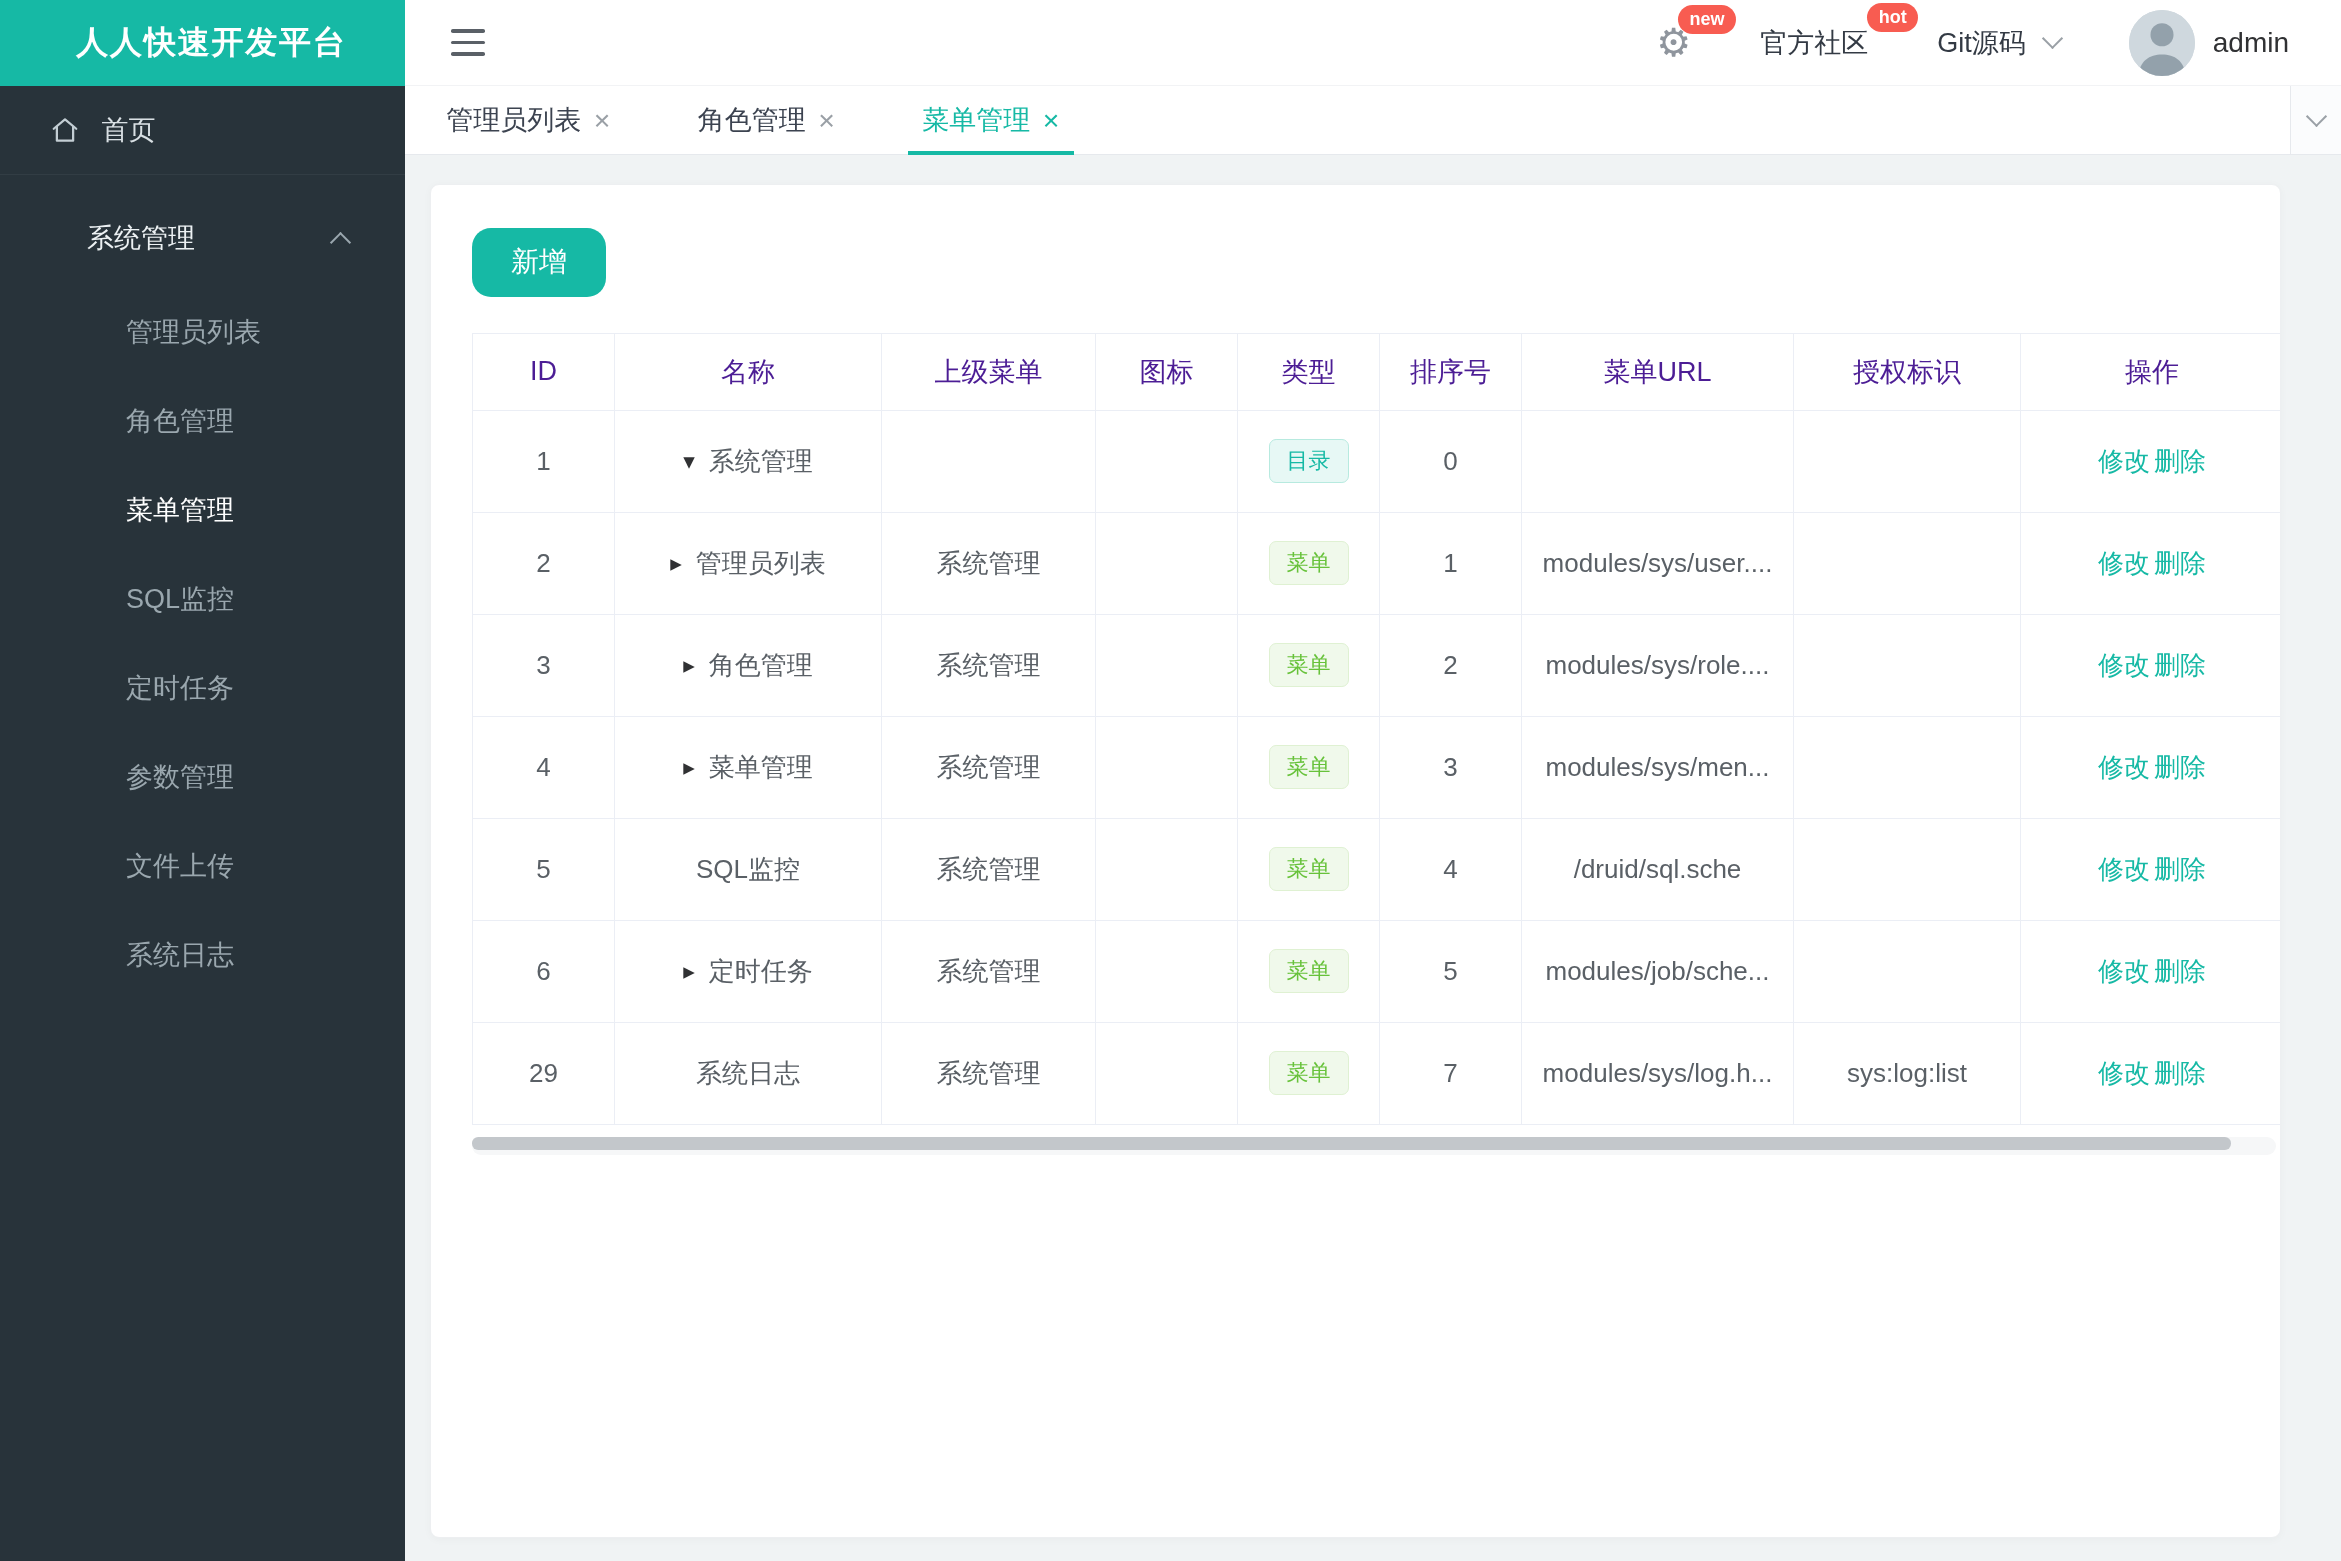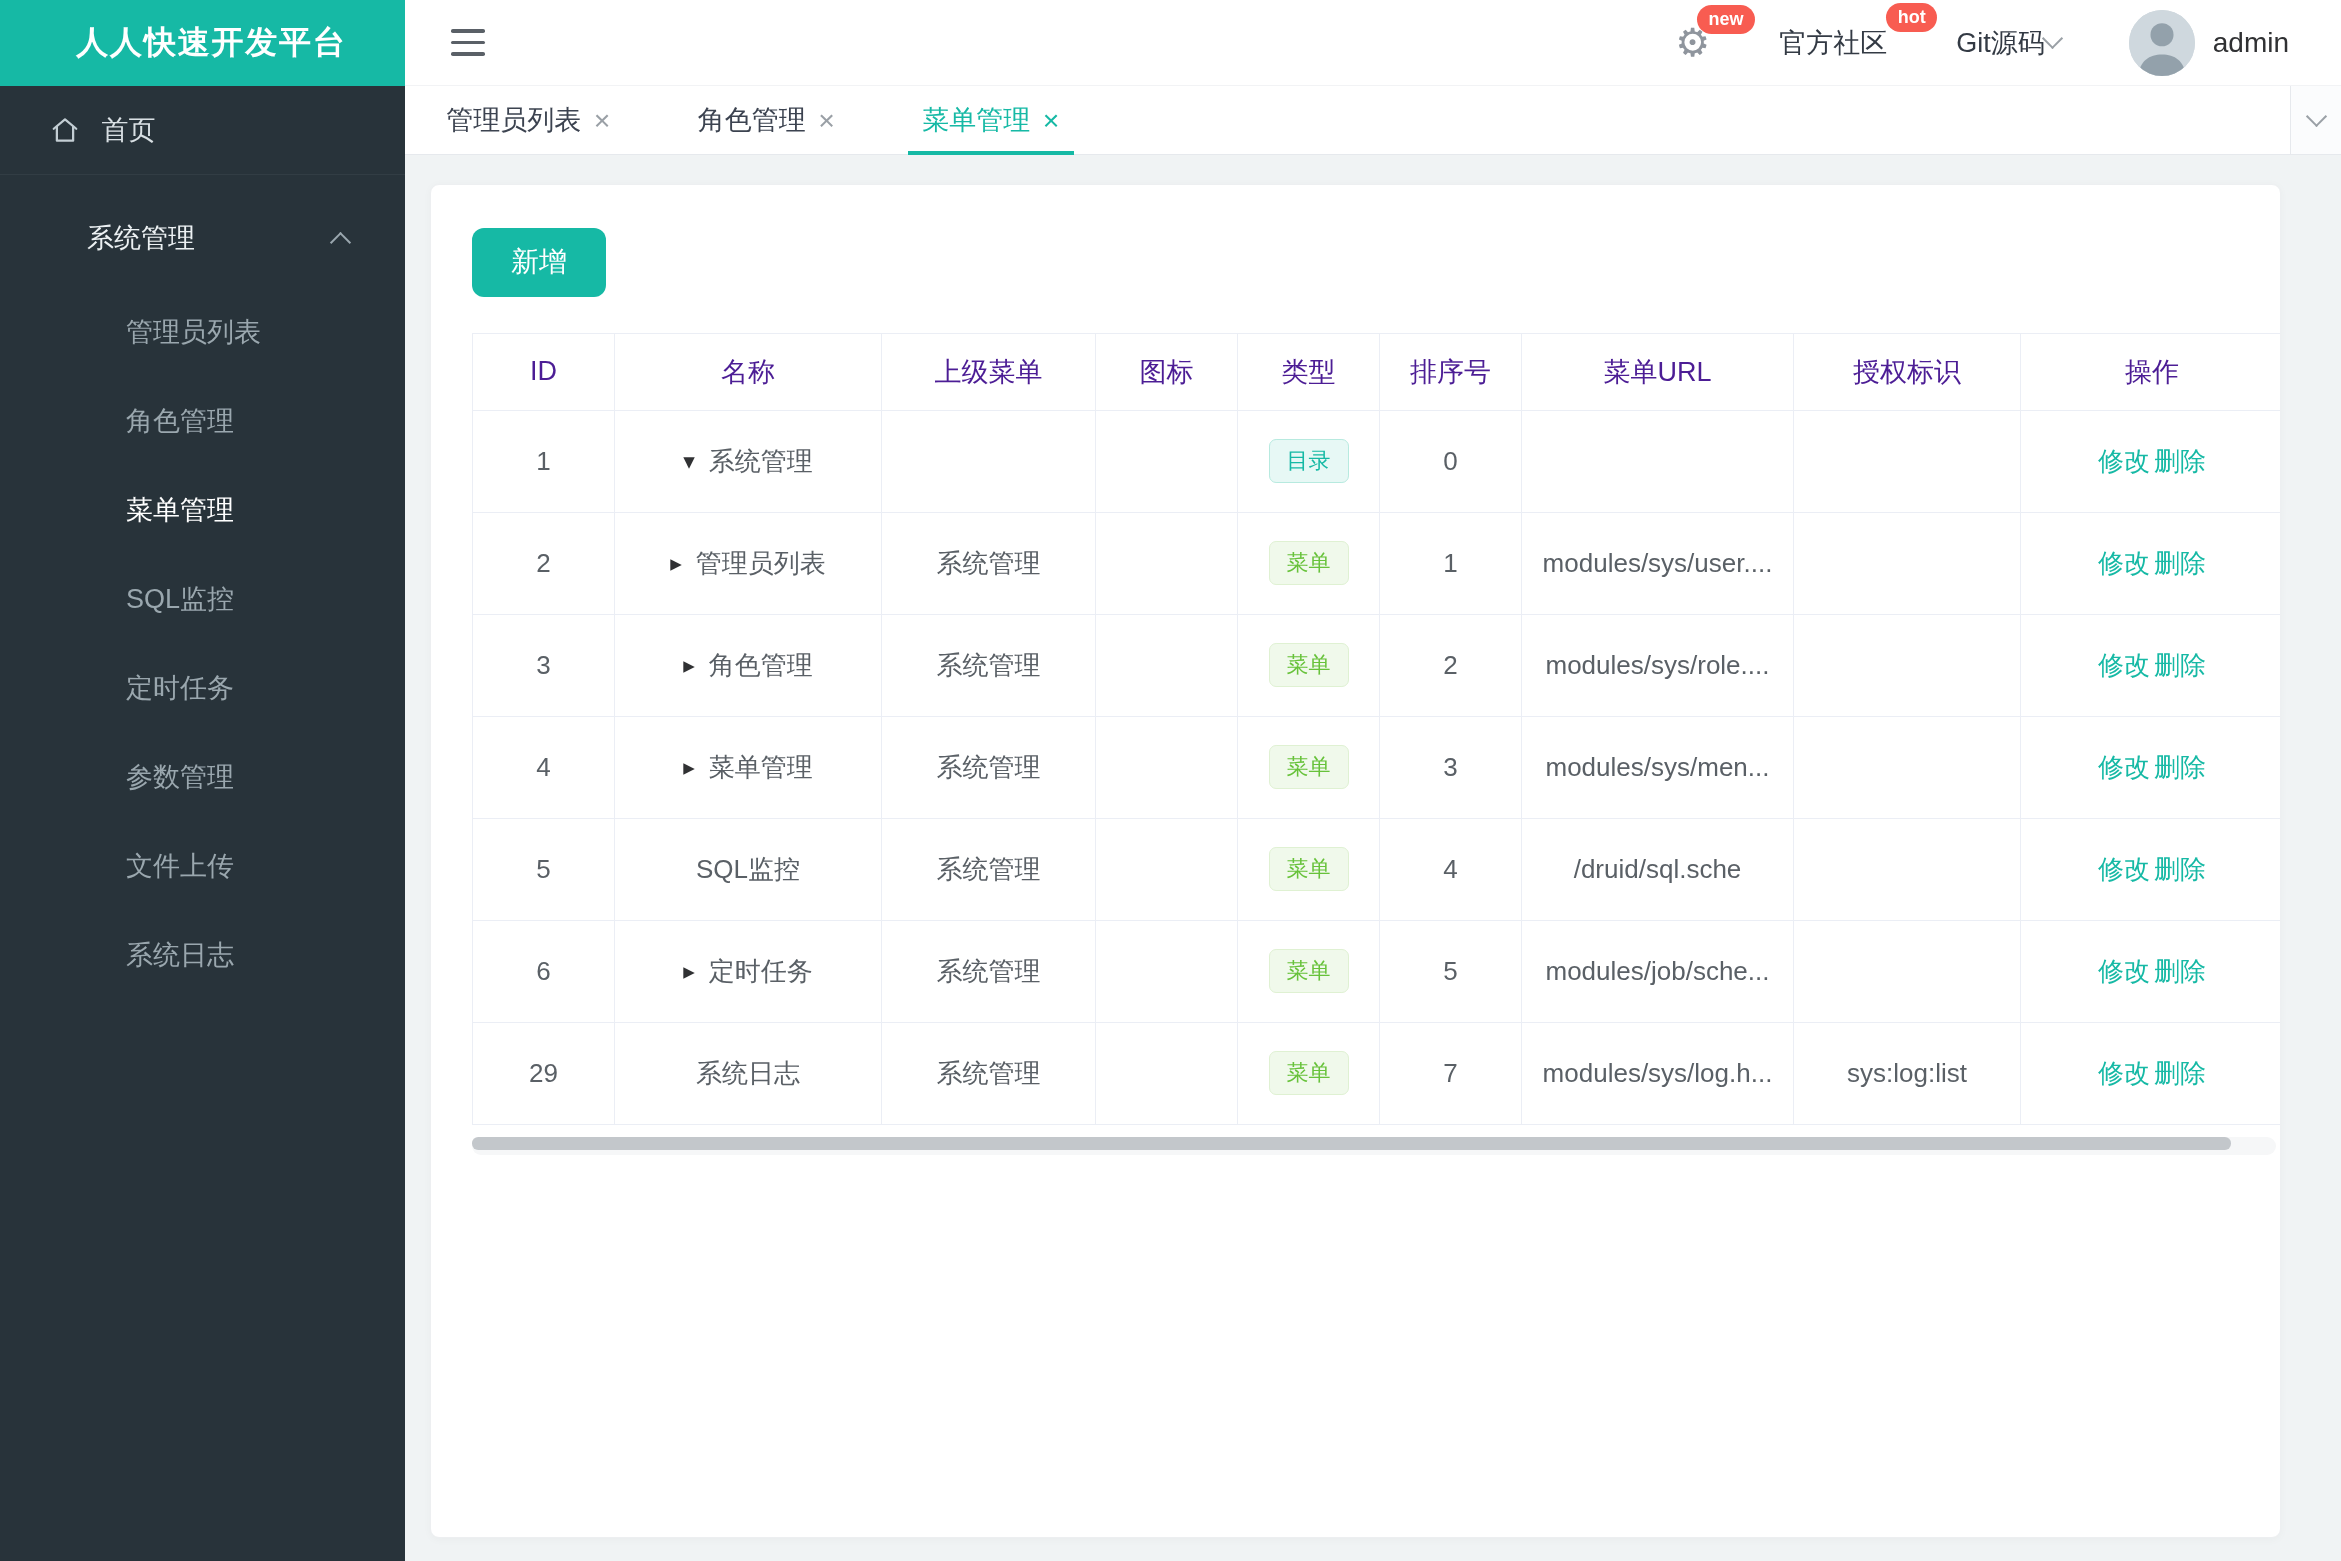--- a/index.html
+++ b/index.html
@@ -58,21 +58,21 @@
   .gear-wrap{position:relative;cursor:pointer}
   .gear{font-size:39px;color:#8f959d;line-height:1}
   .pill{
     position:absolute;background:var(--badge_red);color:#fff;
     font-size:18px;line-height:1;padding:5.3px 11.6px;border-radius:16px;
     font-weight:bold;white-space:nowrap;
   }
   .gear-wrap .pill{top:-18px;right:-45px}
   .header-link{font-size:27px;color:#333a44;position:relative;cursor:pointer}
   .community .pill{top:-21.4px;right:-50px}
-  .git{display:flex;align-items:center;gap:0}
+  .git{display:flex;align-items:center;gap:19px}
   .chev{display:inline-block;width:15px;height:15px;border-right:2.7px solid currentColor;border-bottom:2.7px solid currentColor}
   .chev-down{transform:rotate(45deg);margin-top:-7.1px;color:#9aa0a6}
   .chev-up{transform:rotate(-135deg);margin-top:10.7px;color:#9aa7ae}
   .user{display:flex;align-items:center;gap:18px;cursor:pointer}
   .avatar{width:66px;height:66px;border-radius:50%;overflow:hidden;display:block;background:#cfd8de}
   .username{font-size:28px;color:#303133}
   
   .tabbar{
     height:69px;background:#fff;border-bottom:0.9px solid #e6e9ed;
     display:flex;align-items:stretch;padding-left:27px;
@@ -91,21 +91,21 @@
     display:flex;align-items:center;justify-content:center;cursor:pointer;
   }
   
   .content{flex:1;background:#f0f3f4;padding:28.5px 61px 0 25px;overflow:hidden}
   .card{
     background:#fff;border-radius:9px;height:1354px;
     padding:43px 0 0 41px;border:0.9px solid #edeff1;
     box-shadow:0 1.8px 9px rgba(0,0,0,0.03);overflow:hidden;
   }
   .add-btn{
-    background:var(--accent);color:#fff;border:none;border-radius:12px;
+    background:var(--accent);color:#fff;border:none;border-radius:19px;
     height:69px;padding:0 39px;font-size:28px;cursor:pointer;
     font-family:"Liberation Sans","DejaVu Sans",sans-serif;
   }
   .table-wrap{margin-top:36px;width:1812px;max-width:100%;overflow:hidden}
   table{border-collapse:collapse;table-layout:fixed;width:1812px;border:0.9px solid #ebeef5;background:#fff}
   th,td{
     border-right:0.9px solid #ebeef5;border-bottom:0.9px solid #ebeef5;
     text-align:center;overflow:hidden;white-space:nowrap;
   }
   th{height:77px;color:#4c1d95;font-weight:normal;font-size:27px;background:#fff;padding:0 10.7px}

